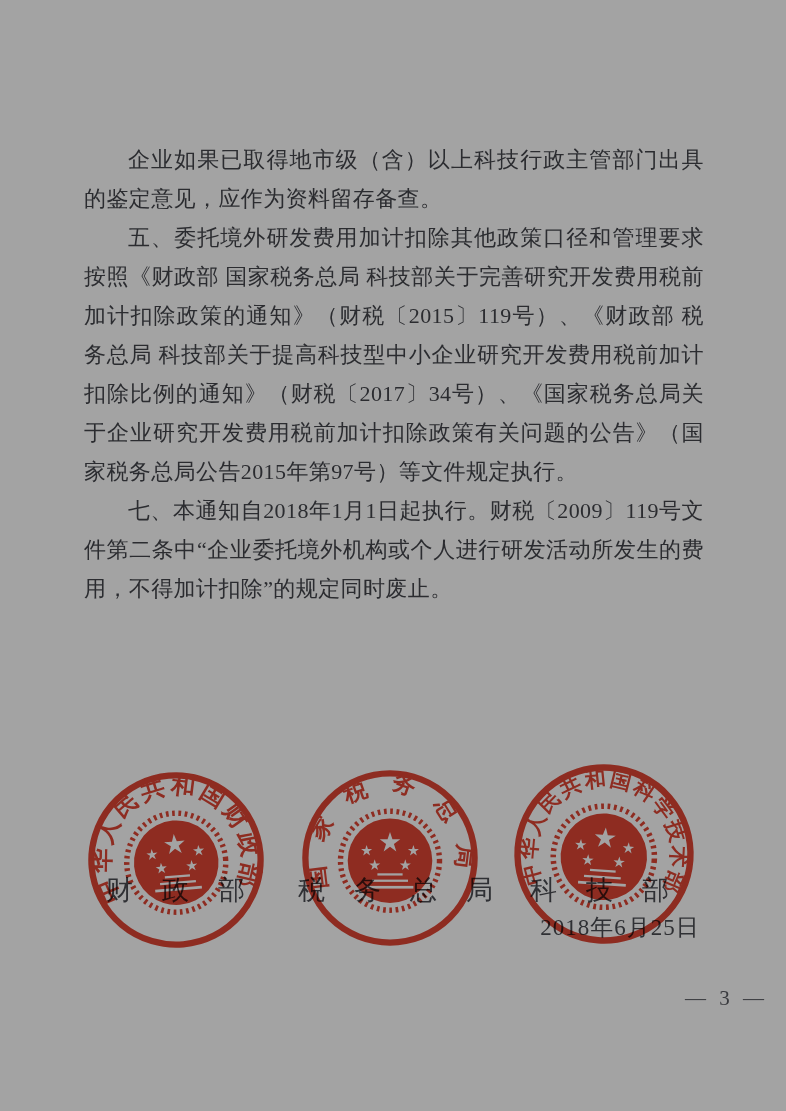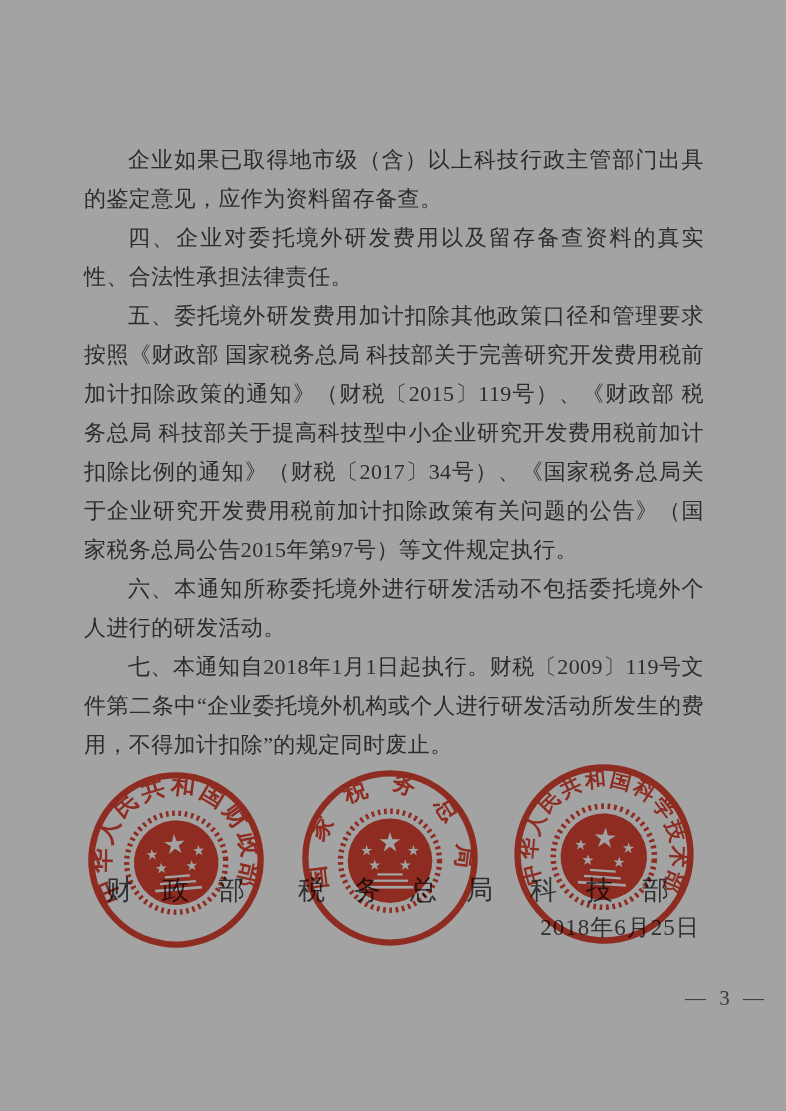--- a/index.html
+++ b/index.html
@@ -63,23 +63,21 @@
     letter-spacing:4px;
   }
 </style>
 </head>
 <body>
 
 <div class="page">
 
   <div class="body-text">
     <p>企业如果已取得地市级（含）以上科技行政主管部门出具的鉴定意见，应作为资料留存备查。</p>
-    <p>四、企业对委托境外研发费用以及留存备查资料的真实性、合法性承担法律责任。</p>
     <p>五、委托境外研发费用加计扣除其他政策口径和管理要求按照《财政部 国家税务总局 科技部关于完善研究开发费用税前加计扣除政策的通知》（财税〔2015〕119号）、《财政部 税务总局 科技部关于提高科技型中小企业研究开发费用税前加计扣除比例的通知》（财税〔2017〕34号）、《国家税务总局关于企业研究开发费用税前加计扣除政策有关问题的公告》（国家税务总局公告2015年第97号）等文件规定执行。</p>
-    <p>六、本通知所称委托境外进行研发活动不包括委托境外个人进行的研发活动。</p>
     <p>七、本通知自2018年1月1日起执行。财税〔2009〕119号文件第二条中“企业委托境外机构或个人进行研发活动所发生的费用，不得加计扣除”的规定同时废止。</p>
   </div>
 
   <div class="agency" style="left:86px;width:180px;top:872px">财　政　部</div>
   <div class="agency" style="left:298px;width:184px;top:872px">税　务　总　局</div>
   <div class="agency" style="left:505px;width:190px;top:872px">科　技　部</div>
 
   <div class="issue-date" style="left:520px;width:200px;top:912px">2018年6月25日</div>
 
   <div class="seal" style="left:86px;top:770px;transform:rotate(-5deg)">

